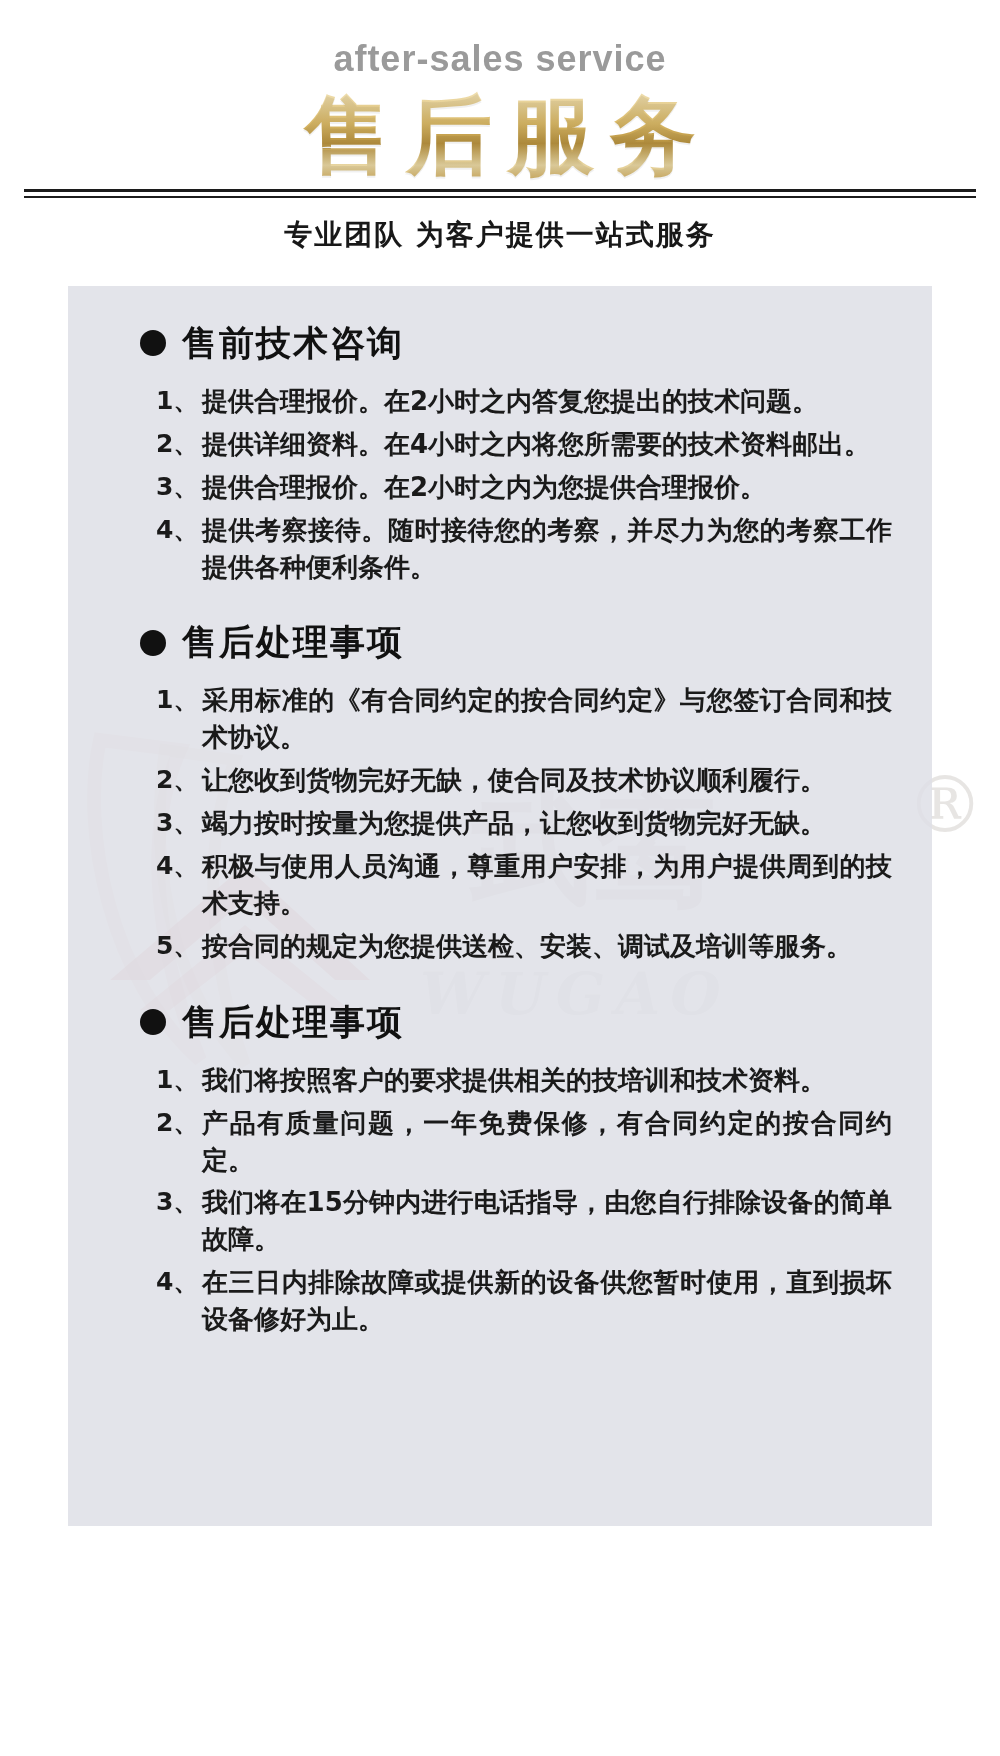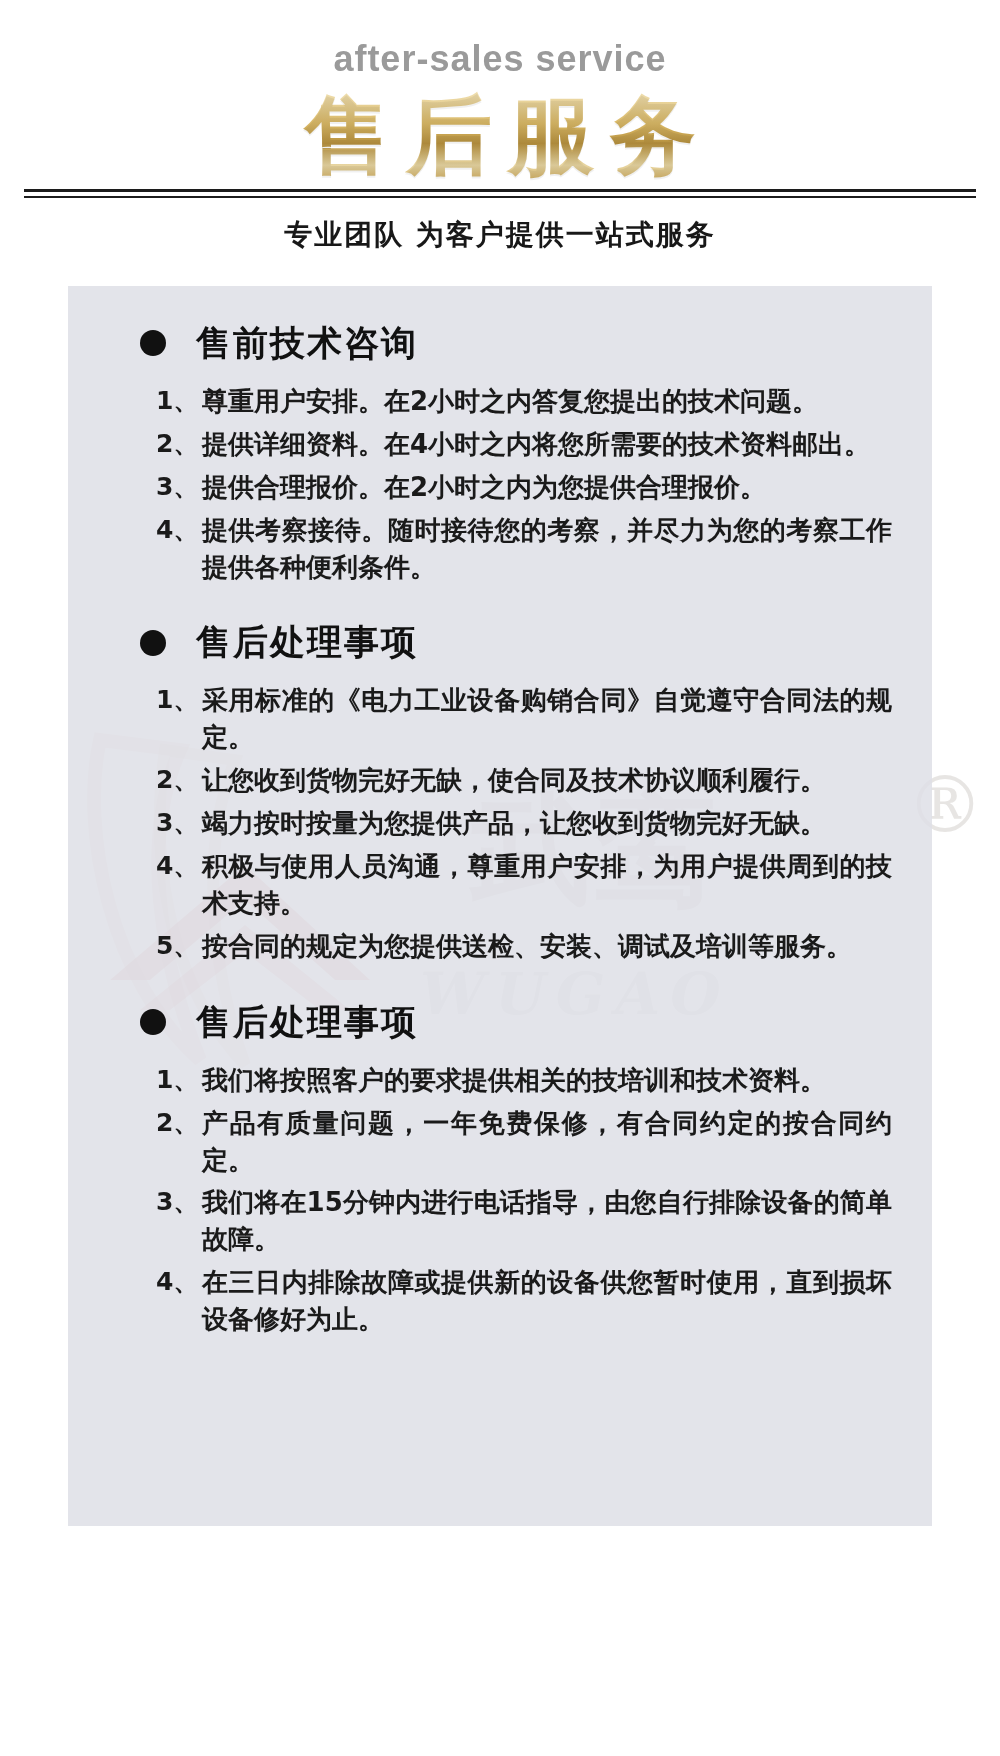--- a/index.html
+++ b/index.html
@@ -128,21 +128,21 @@
     min-height: 1240px;
   }
   .section {
     margin-bottom: 34px;
   }
   .section:last-child { margin-bottom: 0; }
 
   .section-title {
     display: flex;
     align-items: center;
-    gap: 30px;
+    gap: 16px;
     margin-left: 42px;
     margin-bottom: 16px;
   }
   .bullet {
     width: 26px;
     height: 26px;
     border-radius: 50%;
     background: #111111;
     flex: 0 0 auto;
   }
@@ -209,21 +209,21 @@
 <div class="panel">
 
   <div class="section">
     <div class="section-title">
       <span class="bullet"></span>
       <span class="section-title-text">售前技术咨询</span>
     </div>
     <ol class="items">
       <li>
         <span class="num">1、</span>
-        <span class="txt">尊重用户安排。在2小时之内答复您提出的技术问题。</span>
+        <span class="txt">提供合理报价。在2小时之内答复您提出的技术问题。</span>
       </li>
       <li>
         <span class="num">2、</span>
         <span class="txt">提供详细资料。在4小时之内将您所需要的技术资料邮出。</span>
       </li>
       <li>
         <span class="num">3、</span>
         <span class="txt">提供合理报价。在2小时之内为您提供合理报价。</span>
       </li>
       <li>
@@ -234,21 +234,21 @@
   </div>
 
   <div class="section">
     <div class="section-title">
       <span class="bullet"></span>
       <span class="section-title-text">售后处理事项</span>
     </div>
     <ol class="items">
       <li>
         <span class="num">1、</span>
-        <span class="txt">采用标准的《电力工业设备购销合同》自觉遵守合同法的规定。</span>
+        <span class="txt">采用标准的《有合同约定的按合同约定》与您签订合同和技术协议。</span>
       </li>
       <li>
         <span class="num">2、</span>
         <span class="txt">让您收到货物完好无缺，使合同及技术协议顺利履行。</span>
       </li>
       <li>
         <span class="num">3、</span>
         <span class="txt">竭力按时按量为您提供产品，让您收到货物完好无缺。</span>
       </li>
       <li>

